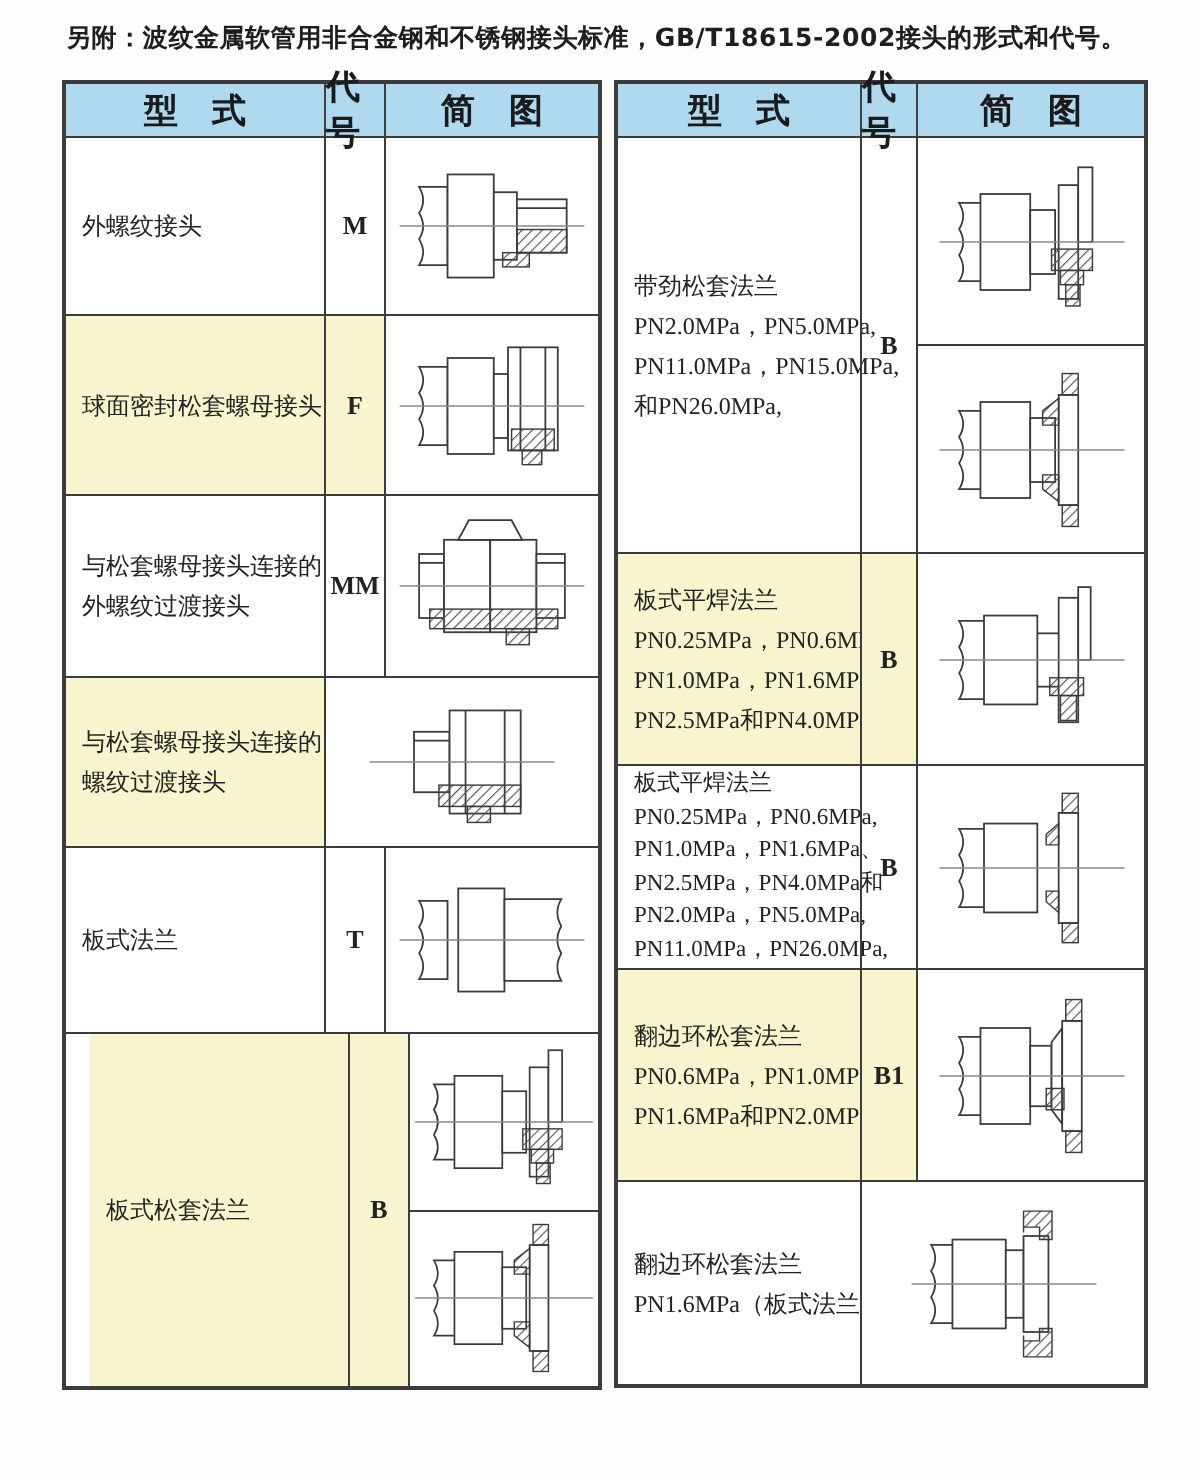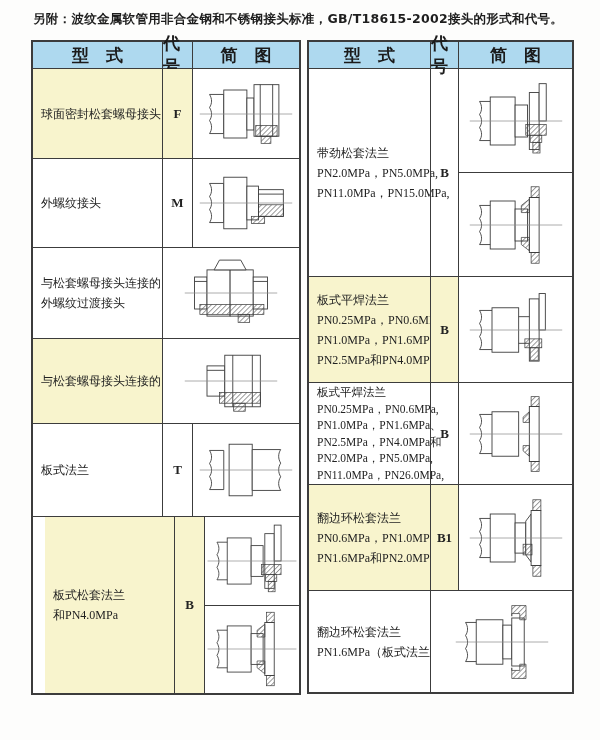--- a/index.html
+++ b/index.html
@@ -60,20 +60,40 @@
 
 <div class="page">
   <div class="title">另附：波纹金属软管用非合金钢和不锈钢接头标准，GB/T18615-2002接头的形式和代号。</div>
   <div class="tables">
     <div class="tbl left" id="left-tbl">
         <div class="row hrow">
           <div class="cell hcell" style="flex: 0 0 129px;">型　式</div>
           <div class="cell hcell" style="flex: 0 0 30px;">代号</div>
           <div class="cell hcell" style="flex: 1 1 auto;">简　图</div>
         </div>
+        <div class="row" style="height: 88px;">
+          <div class="cell c-type" style="flex: 0 0 129px;">
+            <div class="tline">外螺纹接头</div>
+          </div>
+          <div class="cell c-code" style="flex: 0 0 30px;">M</div>
+          <div class="cell c-diag">
+            <div class="subdiag">
+              <svg class="diag" width="100" height="80" viewBox="0 0 110 90">
+                <path d="M30,23 H14 c3,5 3,10 0,14.7 c3,5 3,10 0,14.7 c3,5 3,10 0,14.6 H30 Z" fill="#fff" stroke="#3a3a3a" stroke-width="1"></path>
+                <rect x="30" y="16" width="26" height="58" fill="#fff" stroke="#3a3a3a" stroke-width="1"></rect>
+                <rect x="56" y="26" width="13" height="38" fill="#fff" stroke="#3a3a3a" stroke-width="1"></rect>
+                <rect x="69" y="30" width="28" height="30" fill="#fff" stroke="#3a3a3a" stroke-width="1"></rect>
+                <line x1="69" y1="35" x2="97" y2="35" stroke="#3a3a3a" stroke-width="1"></line>
+                <rect x="69" y="47" width="28" height="13" fill="url(#hatch)" stroke="#3a3a3a" stroke-width="0.8"></rect>
+                <rect x="61" y="60" width="15" height="8" fill="url(#hatch)" stroke="#3a3a3a" stroke-width="0.8"></rect>
+                <line x1="3" y1="45" x2="107" y2="45" stroke="#8a8a8a" stroke-width="0.8"></line>
+              </svg>
+            </div>
+          </div>
+        </div>
         <div class="row" style="height: 89px;">
           <div class="cell c-type hl" style="flex: 0 0 129px;">
             <div class="tline">球面密封松套螺母接头</div>
           </div>
           <div class="cell c-code hl" style="flex: 0 0 30px;">F</div>
           <div class="cell c-diag">
             <div class="subdiag">
               <svg class="diag" width="100" height="80" viewBox="0 0 110 90">
                 <path d="M30,23 H14 c3,5 3,10 0,14.7 c3,5 3,10 0,14.7 c3,5 3,10 0,14.6 H30 Z" fill="#fff" stroke="#3a3a3a" stroke-width="1"></path>
                 <rect x="30" y="18" width="26" height="54" fill="#fff" stroke="#3a3a3a" stroke-width="1"></rect>
@@ -81,65 +101,47 @@
                 <rect x="64" y="12" width="28" height="58" fill="#fff" stroke="#3a3a3a" stroke-width="1"></rect>
                 <line x1="71" y1="12" x2="71" y2="70" stroke="#3a3a3a" stroke-width="1"></line>
                 <line x1="85" y1="12" x2="85" y2="70" stroke="#3a3a3a" stroke-width="1"></line>
                 <rect x="66" y="58" width="24" height="12" fill="url(#hatch)" stroke="#3a3a3a" stroke-width="0.8"></rect>
                 <rect x="72" y="70" width="11" height="8" fill="url(#hatch)" stroke="#3a3a3a" stroke-width="0.8"></rect>
                 <line x1="3" y1="45" x2="107" y2="45" stroke="#8a8a8a" stroke-width="0.8"></line>
               </svg>
             </div>
           </div>
         </div>
-        <div class="row" style="height: 88px;">
-          <div class="cell c-type" style="flex: 0 0 129px;">
-            <div class="tline">外螺纹接头</div>
-          </div>
-          <div class="cell c-code" style="flex: 0 0 30px;">M</div>
-          <div class="cell c-diag">
-            <div class="subdiag">
-              <svg class="diag" width="100" height="80" viewBox="0 0 110 90">
-                <path d="M30,23 H14 c3,5 3,10 0,14.7 c3,5 3,10 0,14.7 c3,5 3,10 0,14.6 H30 Z" fill="#fff" stroke="#3a3a3a" stroke-width="1"></path>
-                <rect x="30" y="16" width="26" height="58" fill="#fff" stroke="#3a3a3a" stroke-width="1"></rect>
-                <rect x="56" y="26" width="13" height="38" fill="#fff" stroke="#3a3a3a" stroke-width="1"></rect>
-                <rect x="69" y="30" width="28" height="30" fill="#fff" stroke="#3a3a3a" stroke-width="1"></rect>
-                <line x1="69" y1="35" x2="97" y2="35" stroke="#3a3a3a" stroke-width="1"></line>
-                <rect x="69" y="47" width="28" height="13" fill="url(#hatch)" stroke="#3a3a3a" stroke-width="0.8"></rect>
-                <rect x="61" y="60" width="15" height="8" fill="url(#hatch)" stroke="#3a3a3a" stroke-width="0.8"></rect>
-                <line x1="3" y1="45" x2="107" y2="45" stroke="#8a8a8a" stroke-width="0.8"></line>
-              </svg>
-            </div>
-          </div>
-        </div>
         <div class="row" style="height: 90px;">
           <div class="cell c-type" style="flex: 0 0 129px;">
             <div class="tline">与松套螺母接头连接的</div>
             <div class="tline">外螺纹过渡接头</div>
           </div>
+          <div class="cell c-code" style="flex: 0 0 30px;">MM</div>
           <div class="cell c-diag">
             <div class="subdiag">
               <svg class="diag" width="100" height="80" viewBox="0 0 110 90">
                 <rect x="14" y="27" width="14" height="36" fill="#fff" stroke="#3a3a3a" stroke-width="1"></rect>
                 <line x1="14" y1="32" x2="28" y2="32" stroke="#3a3a3a" stroke-width="1"></line>
                 <rect x="28" y="19" width="26" height="52" fill="#fff" stroke="#3a3a3a" stroke-width="1"></rect>
                 <rect x="54" y="19" width="26" height="52" fill="#fff" stroke="#3a3a3a" stroke-width="1"></rect>
                 <polygon points="42,8 66,8 72,19 36,19" fill="#fff" stroke="#3a3a3a" stroke-width="1"></polygon>
                 <rect x="80" y="27" width="16" height="36" fill="#fff" stroke="#3a3a3a" stroke-width="1"></rect>
                 <line x1="80" y1="32" x2="96" y2="32" stroke="#3a3a3a" stroke-width="1"></line>
                 <rect x="20" y="58" width="72" height="11" fill="url(#hatch)" stroke="#3a3a3a" stroke-width="0.8"></rect>
                 <rect x="63" y="69" width="13" height="9" fill="url(#hatch)" stroke="#3a3a3a" stroke-width="0.8"></rect>
                 <line x1="3" y1="45" x2="107" y2="45" stroke="#8a8a8a" stroke-width="0.8"></line>
               </svg>
             </div>
           </div>
         </div>
         <div class="row" style="height: 84px;">
           <div class="cell c-type hl" style="flex: 0 0 129px;">
             <div class="tline">与松套螺母接头连接的内</div>
+            <div class="tline">螺纹过渡接头</div>
           </div>
           <div class="cell c-diag">
             <div class="subdiag">
               <svg class="diag" width="100" height="80" viewBox="0 0 110 90">
                 <rect x="28" y="28" width="20" height="34" fill="#fff" stroke="#3a3a3a" stroke-width="1"></rect>
                 <line x1="28" y1="33" x2="48" y2="33" stroke="#3a3a3a" stroke-width="1"></line>
                 <rect x="48" y="16" width="40" height="58" fill="#fff" stroke="#3a3a3a" stroke-width="1"></rect>
                 <line x1="57" y1="16" x2="57" y2="74" stroke="#3a3a3a" stroke-width="1"></line>
                 <line x1="79" y1="16" x2="79" y2="74" stroke="#3a3a3a" stroke-width="1"></line>
                 <rect x="42" y="58" width="46" height="12" fill="url(#hatch)" stroke="#3a3a3a" stroke-width="0.8"></rect>
@@ -161,21 +163,20 @@
                 <rect x="36" y="16" width="26" height="58" fill="#fff" stroke="#3a3a3a" stroke-width="1"></rect>
                 <path d="M62,22 H94 c-3,5 -3,10 0,15.3 c-3,5 -3,10 0,15.3 c-3,5 -3,10 0,15.4 H62 Z" fill="#fff" stroke="#3a3a3a" stroke-width="1"></path>
                 <line x1="3" y1="45" x2="107" y2="45" stroke="#8a8a8a" stroke-width="0.8"></line>
               </svg>
             </div>
           </div>
         </div>
         <div class="row" style="height: 176px; padding-left: 12px;">
           <div class="cell c-type hl" style="flex: 0 0 129px;">
             <div class="tline">板式松套法兰</div>
-            <div class="tline">和PN4.0MPa</div>
           </div>
           <div class="cell c-code hl" style="flex: 0 0 30px;">B</div>
           <div class="cell c-diag">
             <div class="subdiag">
               <svg class="diag" width="100" height="80" viewBox="0 0 110 90">
                 <path d="M30,23 H14 c3,5 3,10 0,14.7 c3,5 3,10 0,14.7 c3,5 3,10 0,14.6 H30 Z" fill="#fff" stroke="#3a3a3a" stroke-width="1"></path>
                 <rect x="26" y="18" width="28" height="54" fill="#fff" stroke="#3a3a3a" stroke-width="1"></rect>
                 <rect x="54" y="27" width="14" height="36" fill="#fff" stroke="#3a3a3a" stroke-width="1"></rect>
                 <rect x="70" y="13" width="11" height="64" fill="#fff" stroke="#3a3a3a" stroke-width="1"></rect>
                 <rect x="81" y="3" width="8" height="42" fill="#fff" stroke="#3a3a3a" stroke-width="1"></rect>
@@ -205,20 +206,21 @@
         <div class="row hrow">
           <div class="cell hcell" style="flex: 0 0 121px;">型　式</div>
           <div class="cell hcell" style="flex: 0 0 28px;">代号</div>
           <div class="cell hcell" style="flex: 1 1 auto;">简　图</div>
         </div>
         <div class="row" style="height: 207px;">
           <div class="cell c-type" style="flex: 0 0 121px;">
             <div class="tline">带劲松套法兰</div>
             <div class="tline">PN2.0MPa，PN5.0MPa,</div>
             <div class="tline">PN11.0MPa，PN15.0MPa,</div>
+            <div class="tline">和PN26.0MPa,</div>
           </div>
           <div class="cell c-code" style="flex: 0 0 28px;">B</div>
           <div class="cell c-diag">
             <div class="subdiag">
               <svg class="diag" width="100" height="80" viewBox="0 0 110 90">
                 <path d="M30,23 H14 c3,5 3,10 0,14.7 c3,5 3,10 0,14.7 c3,5 3,10 0,14.6 H30 Z" fill="#fff" stroke="#3a3a3a" stroke-width="1"></path>
                 <rect x="26" y="18" width="28" height="54" fill="#fff" stroke="#3a3a3a" stroke-width="1"></rect>
                 <rect x="54" y="27" width="14" height="36" fill="#fff" stroke="#3a3a3a" stroke-width="1"></rect>
                 <rect x="70" y="13" width="11" height="64" fill="#fff" stroke="#3a3a3a" stroke-width="1"></rect>
                 <rect x="81" y="3" width="8" height="42" fill="#fff" stroke="#3a3a3a" stroke-width="1"></rect>

